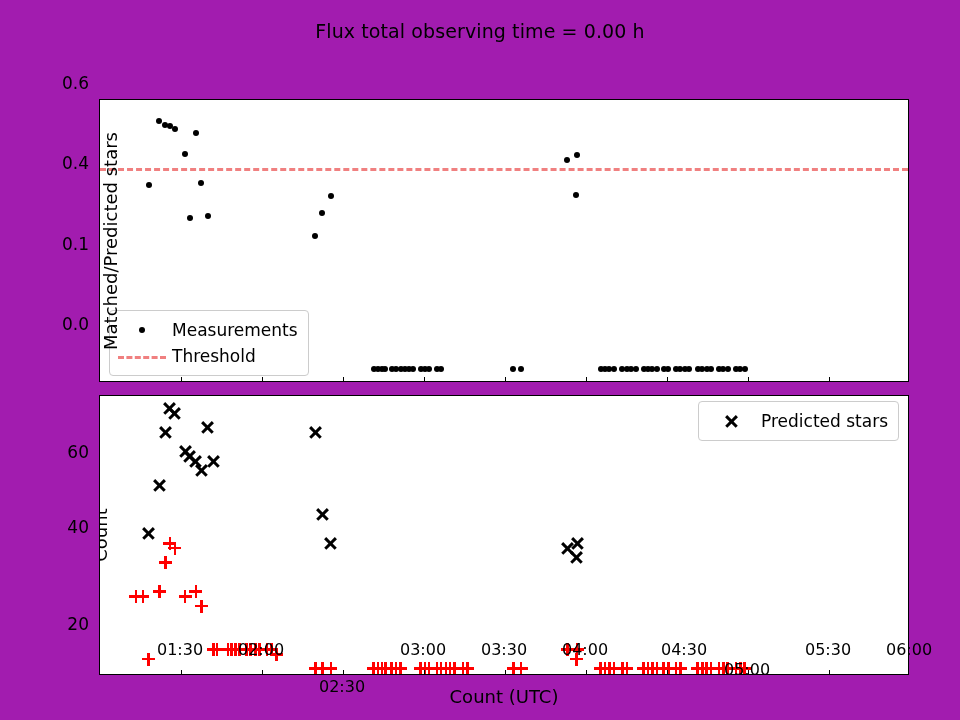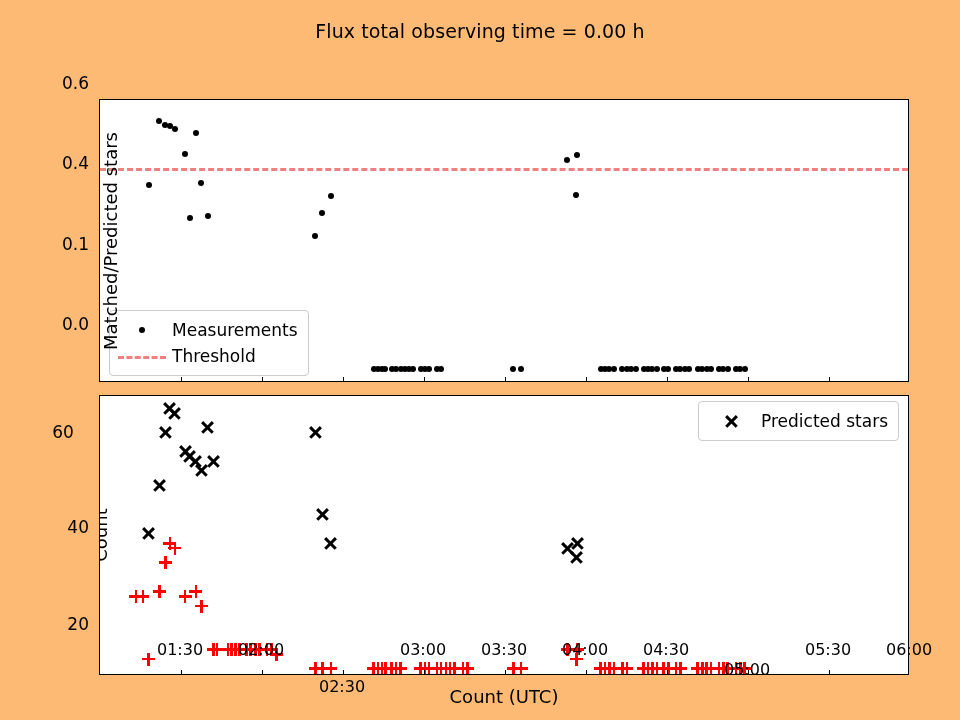--- a/index.html
+++ b/index.html
@@ -10,21 +10,21 @@
   body {
     width: 960px;
     height: 720px;
     font-family: "DejaVu Sans", sans-serif;
     overflow: hidden;
   }
   #figure {
     position: relative;
     width: 960px;
     height: 720px;
-    background: #fdba74;
+    background: #a21caf;
   }
   .figure-title {
     position: absolute;
     left: 0;
     top: 20px;
     width: 960px;
     text-align: center;
     font-size: 19px;
     color: #000000;
     letter-spacing: 0.1px;
@@ -470,30 +470,30 @@
           </span>
         <span class="legend-label">Predicted stars</span>
       </div>
     </div>
 
     <div class="ylabel" id="ylabel-bottom">Count</div>
   </div>
   <div id="bottom-yticklabels">
       <div class="ytick-label" style="left: 37px; width: 52px; top: 623.759px;">20</div>
       <div class="ytick-label" style="left: 37px; width: 52px; top: 527.207px;">40</div>
-      <div class="ytick-label" style="left: 37px; width: 52px; top: 432px; text-align: center;">60</div>
+      <div class="ytick-label" style="left: 37px; width: 52px; top: 452px;">60</div>
     </div>
 
   <div id="xticklabels">
       <div class="xtick-label" style="left: 180px; top: 640px;">01:30</div>
       <div class="xtick-label" style="left: 261px; top: 640px;">02:00</div>
       <div class="xtick-label" style="left: 342px; top: 677px;">02:30</div>
       <div class="xtick-label" style="left: 423px; top: 640px;">03:00</div>
       <div class="xtick-label" style="left: 504px; top: 640px;">03:30</div>
       <div class="xtick-label" style="left: 585px; top: 640px;">04:00</div>
-      <div class="xtick-label" style="left: 666px; top: 640px;">04:30</div>
+      <div class="xtick-label" style="left: 684px; top: 640px;">04:30</div>
       <div class="xtick-label" style="left: 747px; top: 660px;">05:00</div>
       <div class="xtick-label" style="left: 828px; top: 640px;">05:30</div>
       <div class="xtick-label" style="left: 909px; top: 640px;">06:00</div>
     </div>
   <div id="xlabel">Count (UTC)</div>
 
 </div>
 
 </body></html>

